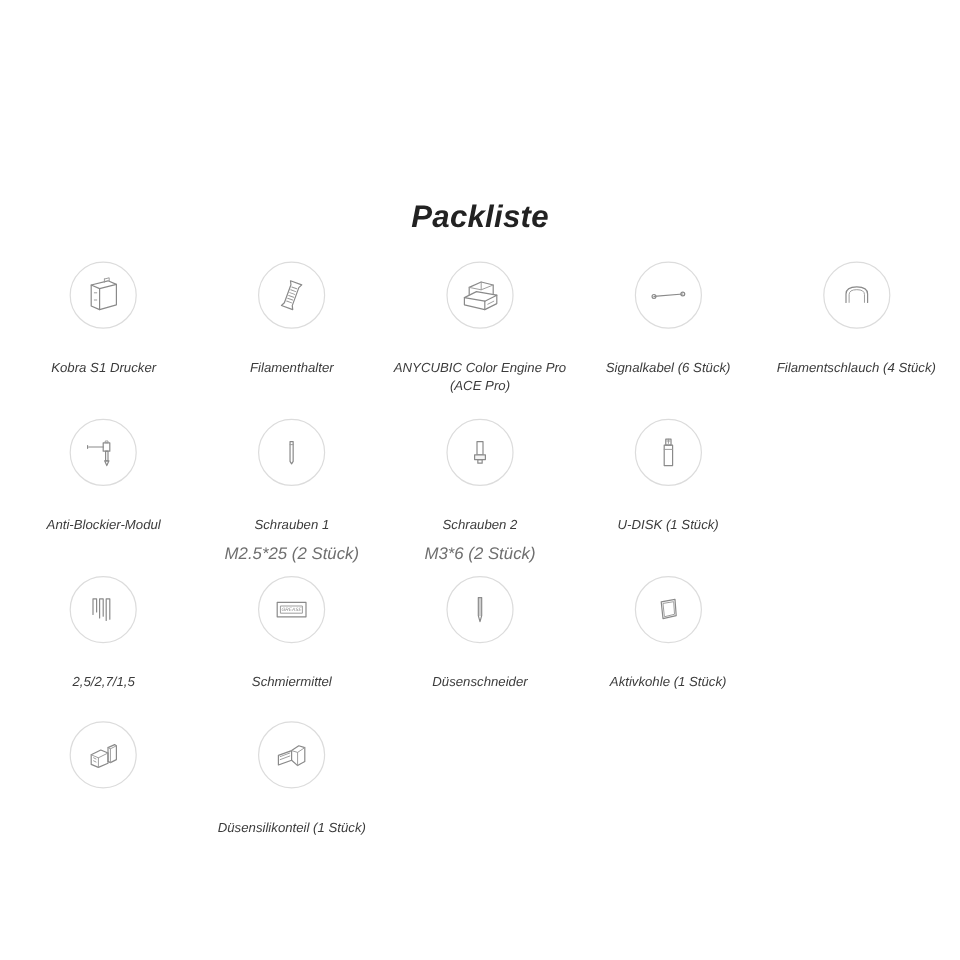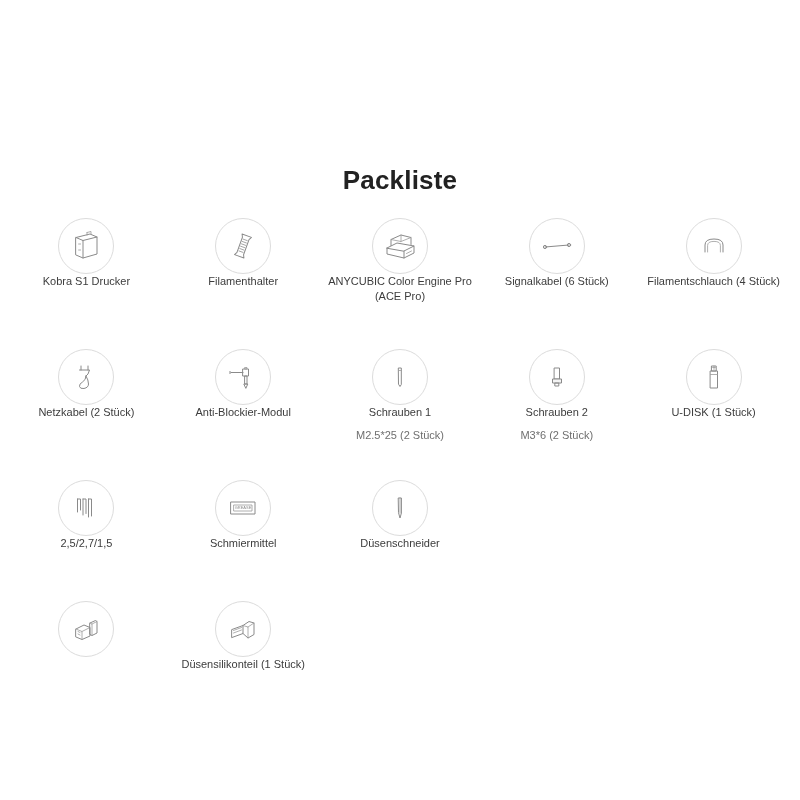--- a/index.html
+++ b/index.html
@@ -14,20 +14,21 @@
     color: #333333;
     overflow: hidden;
   }
 
   .page {
     width: 800px;
     height: 660px;
     box-sizing: border-box;
     padding: 0 8px;
     position: relative;
+    font-style: italic;
   }
 
   .page-title {
     text-align: center;
     font-size: 26px;
     font-weight: bold;
     color: #222222;
     letter-spacing: 0.2px;
     margin: 0;
     padding-top: 163px;
@@ -66,31 +67,31 @@
     justify-content: center;
     box-sizing: border-box;
     flex: none;
   }
 
   .icon-wrap svg {
     display: block;
   }
 
   .label {
-    margin-top: 0;
+    margin-top: 26px;
     font-size: 11px;
     line-height: 15px;
     text-align: center;
     color: #3c3c3c;
     max-width: 150px;
   }
 
   .sublabel {
     margin-top: 9px;
-    font-size: 11px;
+    font-size: 14px;
     line-height: 13px;
     text-align: center;
     color: #6f6f6f;
   }
 
   .stroke {
     fill: none;
     stroke: #8a8a8a;
     stroke-width: 1;
     stroke-linejoin: round;
@@ -181,30 +182,20 @@
           <path class="stroke" d="M11 26 L11 19 Q11 13 20 13 Q29 13 29 19 L29 26"></path>
           <path class="stroke-thin" d="M13.6 26 L13.6 19.5 Q13.6 15.4 20 15.4 Q26.4 15.4 26.4 19.5 L26.4 26"></path>
         </svg>
       </div>
       <div class="label">Filamentschlauch (4 Stück)</div>
     </div>
   </div>
 
   <div class="grid row-2">
 
-    <div class="cell">
-      <div class="icon-wrap">
-        <svg width="40" height="40" viewBox="0 0 40 40">
-          <path class="stroke" d="M15 9 L15 13 M22 9 L22 13"></path>
-          <path class="stroke" d="M13.5 13 L23.5 13 L22 17 L20 19"></path>
-          <path class="stroke" d="M20 19 Q20 23 16.5 25 Q13 27 13.5 29.5 Q14 32 18 31.5 Q22.5 30.5 22.5 27 Q22.5 23 20 19"></path>
-        </svg>
-      </div>
-      <div class="label">Netzkabel (2 Stück)</div>
-    </div>
 
     <div class="cell">
       <div class="icon-wrap">
         <svg width="40" height="40" viewBox="0 0 40 40">
           <path class="stroke" d="M8 15.5 L20 15.5"></path>
           <path class="stroke" d="M7 14.4 L7 16.6"></path>
           <path class="stroke" d="M20 12 L25.5 12 L25.5 19 L20 19 Z"></path>
           <path class="stroke-thin" d="M22 10.5 L24 10.5 L24 12 L22 12 Z"></path>
           <path class="stroke" d="M22 19 L24 19 L24 27 L22 27 Z"></path>
           <path class="stroke" d="M21.2 27 L24.8 27 L23 31 Z"></path>
@@ -277,20 +268,29 @@
     <div class="cell">
       <div class="icon-wrap">
         <svg width="40" height="40" viewBox="0 0 40 40">
           <path class="stroke" d="M18.6 10 L21.4 10 L21.4 25 L20 30 L18.6 25 Z"></path>
           <path class="stroke-thin" d="M20 10 L20 25"></path>
         </svg>
       </div>
       <div class="label">Düsenschneider</div>
     </div>
 
+    <div class="cell">
+      <div class="icon-wrap">
+        <svg width="40" height="40" viewBox="0 0 40 40">
+          <path class="stroke" d="M14 13.5 L25.5 11.5 L26.5 25 L15.5 27.5 Z"></path>
+          <path class="stroke-thin" d="M15.8 14.8 L24.4 13.4 L25.1 23.9 L17 25.9 Z"></path>
+        </svg>
+      </div>
+      <div class="label">Aktivkohle (1 Stück)</div>
+    </div>
   </div>
 
   <div class="grid row-4">
 
     <div class="cell">
       <div class="icon-wrap">
         <svg width="40" height="40" viewBox="0 0 40 40">
           <path class="stroke" d="M10 20 L18 16 L24 18.5 L24 27 L16 30.5 L10 28 Z"></path>
           <path class="stroke-thin" d="M10 20 L16 22.5 L16 30.5 M16 22.5 L24 18.5"></path>
           <path class="stroke" d="M24 14 L29.5 11.5 L31 12.5 L31 24 L26 26.5 L24 25.5 Z"></path>

